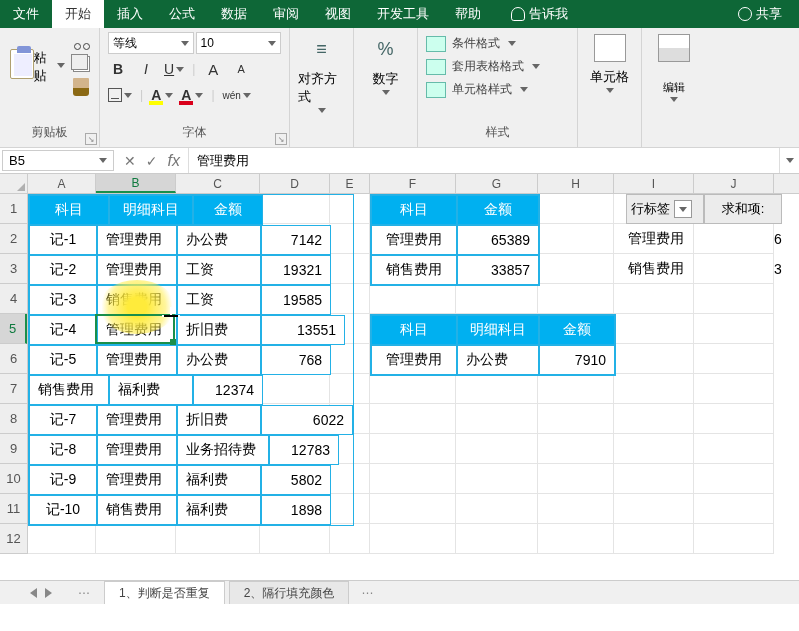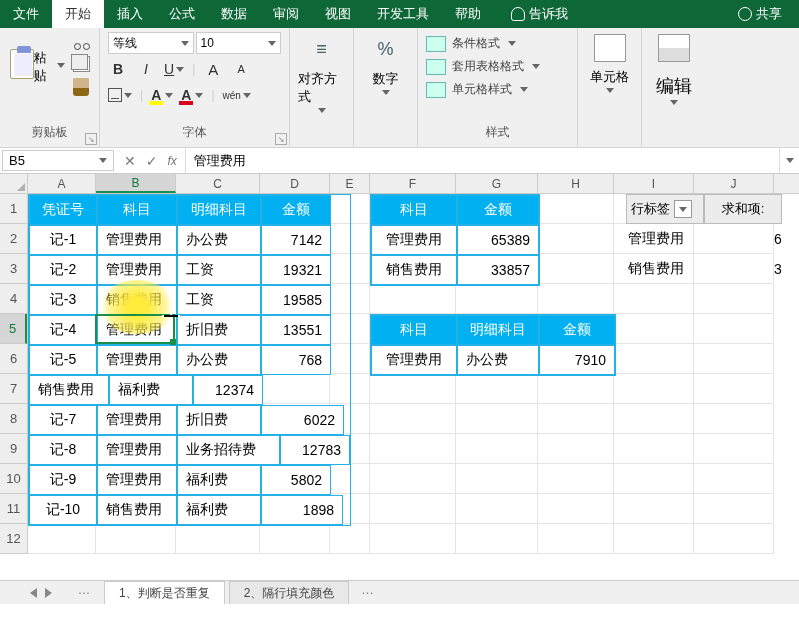--- a/index.html
+++ b/index.html
@@ -46,21 +46,21 @@
 .single-grp{display:flex;flex-direction:column;align-items:center;padding-top:6px;width:64px}
 .single-ico{width:30px;height:30px;display:flex;align-items:center;justify-content:center;font-size:18px;color:#466}
 .styles-grp{width:160px}
 .style-row{display:flex;align-items:center;gap:6px;margin:3px 0;font-size:12px;color:#444}
 .style-ico{width:20px;height:16px;background:#cfe;border:1px solid #6ba}
 .big-ico{width:32px;height:28px;border:1px solid #999;background:#fff;margin:0 auto}
 .collapse{position:absolute;right:2px;bottom:2px;width:12px;height:12px;border:1px solid #aaa;font-size:8px;display:flex;align-items:center;justify-content:center;color:#888}
 .formula-bar{display:flex;height:26px;border-bottom:1px solid #ccc;background:#fff;align-items:stretch}
 .name-box{width:112px;border:1px solid #ccc;margin:2px;padding:0 6px;display:flex;align-items:center;justify-content:space-between;font-size:13px}
 .fb-btns{display:flex;align-items:center;gap:10px;padding:0 8px;border-right:1px solid #ddd;color:#777}
-.fb-x{font-size:14px}.fb-chk{font-size:14px}.fb-fx{font-style:italic;font-size:12px}
+.fb-x{font-size:14px}.fb-chk{font-size:14px}.fb-fx{font-style:italic;font-size:16px}
 .fb-input{flex:1;padding:0 8px;display:flex;align-items:center;font-size:13px}
 .fb-expand{width:20px;display:flex;align-items:center;justify-content:center;border-left:1px solid #ddd}
 .sheet{position:relative;height:430px;overflow:hidden}
 .corner{position:absolute;top:0;left:0;width:28px;height:20px;background:#eee;border-right:1px solid #ccc;border-bottom:1px solid #ccc}
 .corner:after{content:"";position:absolute;right:2px;bottom:2px;width:0;height:0;border-left:8px solid transparent;border-bottom:8px solid #b0b0b0}
 .col-hdrs{position:absolute;top:0;left:28px;right:0;height:20px;display:flex;background:#eee;border-bottom:1px solid #ccc}
 .ch{border-right:1px solid #ccc;display:flex;align-items:center;justify-content:center;color:#555;font-size:12px}
 .ch.sel{background:#d6d6d6;color:#0f7a3f;border-bottom:2px solid #1a8f4a;font-weight:500}
 .row-hdrs{position:absolute;top:20px;left:0;width:28px;background:#eee;border-right:1px solid #ccc}
 .rh{height:30px;border-bottom:1px solid #ccc;display:flex;align-items:center;justify-content:center;color:#555;font-size:13px}
@@ -216,21 +216,21 @@
 
   <div class="grp single-grp">
     <div class="big-ico"></div>
     <div style="margin-top:6px;font-size:13px">单元格</div>
     <div class="caret" style="margin-top:2px"></div>
     <div class="grp-label"></div>
   </div>
 
   <div class="grp single-grp" style="border-right:none">
     <div class="big-ico" style="background:linear-gradient(#fff 50%,#ddd 50%)"></div>
-    <div style="margin-top:12px;font-size:18px">编辑</div>
+    <div style="margin-top:18px;font-size:11px">编辑</div>
     <div class="caret" style="margin-top:2px"></div>
     <div class="grp-label"></div>
   </div>
 </div>
 
 <div class="formula-bar">
   <div class="name-box">
       <span>B5</span>
       <span class="caret"></span>
     </div>
@@ -389,21 +389,20 @@
       <div class="gc" style="left: 510px; top: 0px; width: 76px;"></div>
       <div class="gc" style="left: 428px; top: 0px; width: 82px;"></div>
       <div class="gc" style="left: 342px; top: 0px; width: 86px;"></div>
       <div class="gc" style="left: 302px; top: 0px; width: 40px;"></div>
       <div class="gc" style="left: 232px; top: 0px; width: 70px;"></div>
       <div class="gc" style="left: 148px; top: 0px; width: 84px;"></div>
       <div class="gc" style="left: 68px; top: 0px; width: 80px;"></div>
       <div class="gc" style="left: 0px; top: 0px; width: 68px;"></div>
 
     <div class="tbl" id="t1" style="left:0;top:0">
-        <div class="th" style="width:68px">凭证号</div>
         <div class="th" style="width:80px">科目</div>
         <div class="th" style="width:84px">明细科目</div>
         <div class="th" style="width:70px">金额</div>
         <div class="clr"></div>
         <div class="td c" style="width:68px">记-1</div>
         <div class="td" style="width:80px">管理费用</div>
         <div class="td" style="width:84px">办公费</div>
         <div class="td r" style="width:70px">7142</div>
         <div class="clr"></div>
         <div class="td c" style="width:68px">记-2</div>
@@ -412,50 +411,50 @@
         <div class="td r" style="width:70px">19321</div>
         <div class="clr"></div>
         <div class="td c" style="width:68px">记-3</div>
         <div class="td" style="width:80px">销售费用</div>
         <div class="td" style="width:84px">工资</div>
         <div class="td r" style="width:70px">19585</div>
         <div class="clr"></div>
         <div class="td c" style="width:68px">记-4</div>
         <div class="td" style="width:80px">管理费用</div>
         <div class="td" style="width:84px">折旧费</div>
-        <div class="td r" style="width:70px">13551</div>
+        <div class="td r" style="width:84px">13551</div>
         <div class="clr"></div>
         <div class="td c" style="width:68px">记-5</div>
         <div class="td" style="width:80px">管理费用</div>
         <div class="td" style="width:84px">办公费</div>
         <div class="td r" style="width:70px">768</div>
         <div class="clr"></div>
         <div class="td" style="width:80px">销售费用</div>
         <div class="td" style="width:84px">福利费</div>
         <div class="td r" style="width:70px">12374</div>
         <div class="clr"></div>
         <div class="td c" style="width:68px">记-7</div>
         <div class="td" style="width:80px">管理费用</div>
         <div class="td" style="width:84px">折旧费</div>
-        <div class="td r" style="width:83px">6022</div>
+        <div class="td r" style="width:92px">6022</div>
         <div class="clr"></div>
         <div class="td c" style="width:68px">记-8</div>
         <div class="td" style="width:80px">管理费用</div>
-        <div class="td" style="width:103px">业务招待费</div>
+        <div class="td" style="width:92px">业务招待费</div>
         <div class="td r" style="width:70px">12783</div>
         <div class="clr"></div>
         <div class="td c" style="width:68px">记-9</div>
         <div class="td" style="width:80px">管理费用</div>
         <div class="td" style="width:84px">福利费</div>
         <div class="td r" style="width:70px">5802</div>
         <div class="clr"></div>
         <div class="td c" style="width:68px">记-10</div>
         <div class="td" style="width:80px">销售费用</div>
         <div class="td" style="width:84px">福利费</div>
-        <div class="td r" style="width:82px">1898</div>
+        <div class="td r" style="width:70px">1898</div>
         <div class="clr"></div>
       </div>
 
     <div class="tbl" id="t2" style="top: 0px; left: 342px;">
         <div class="th" style="width:86px">科目</div>
         <div class="th" style="width:82px">金额</div>
         <div class="clr"></div>
         <div class="td c" style="width:86px">管理费用</div>
         <div class="td r" style="width:82px">65389</div>
         <div class="clr"></div>

